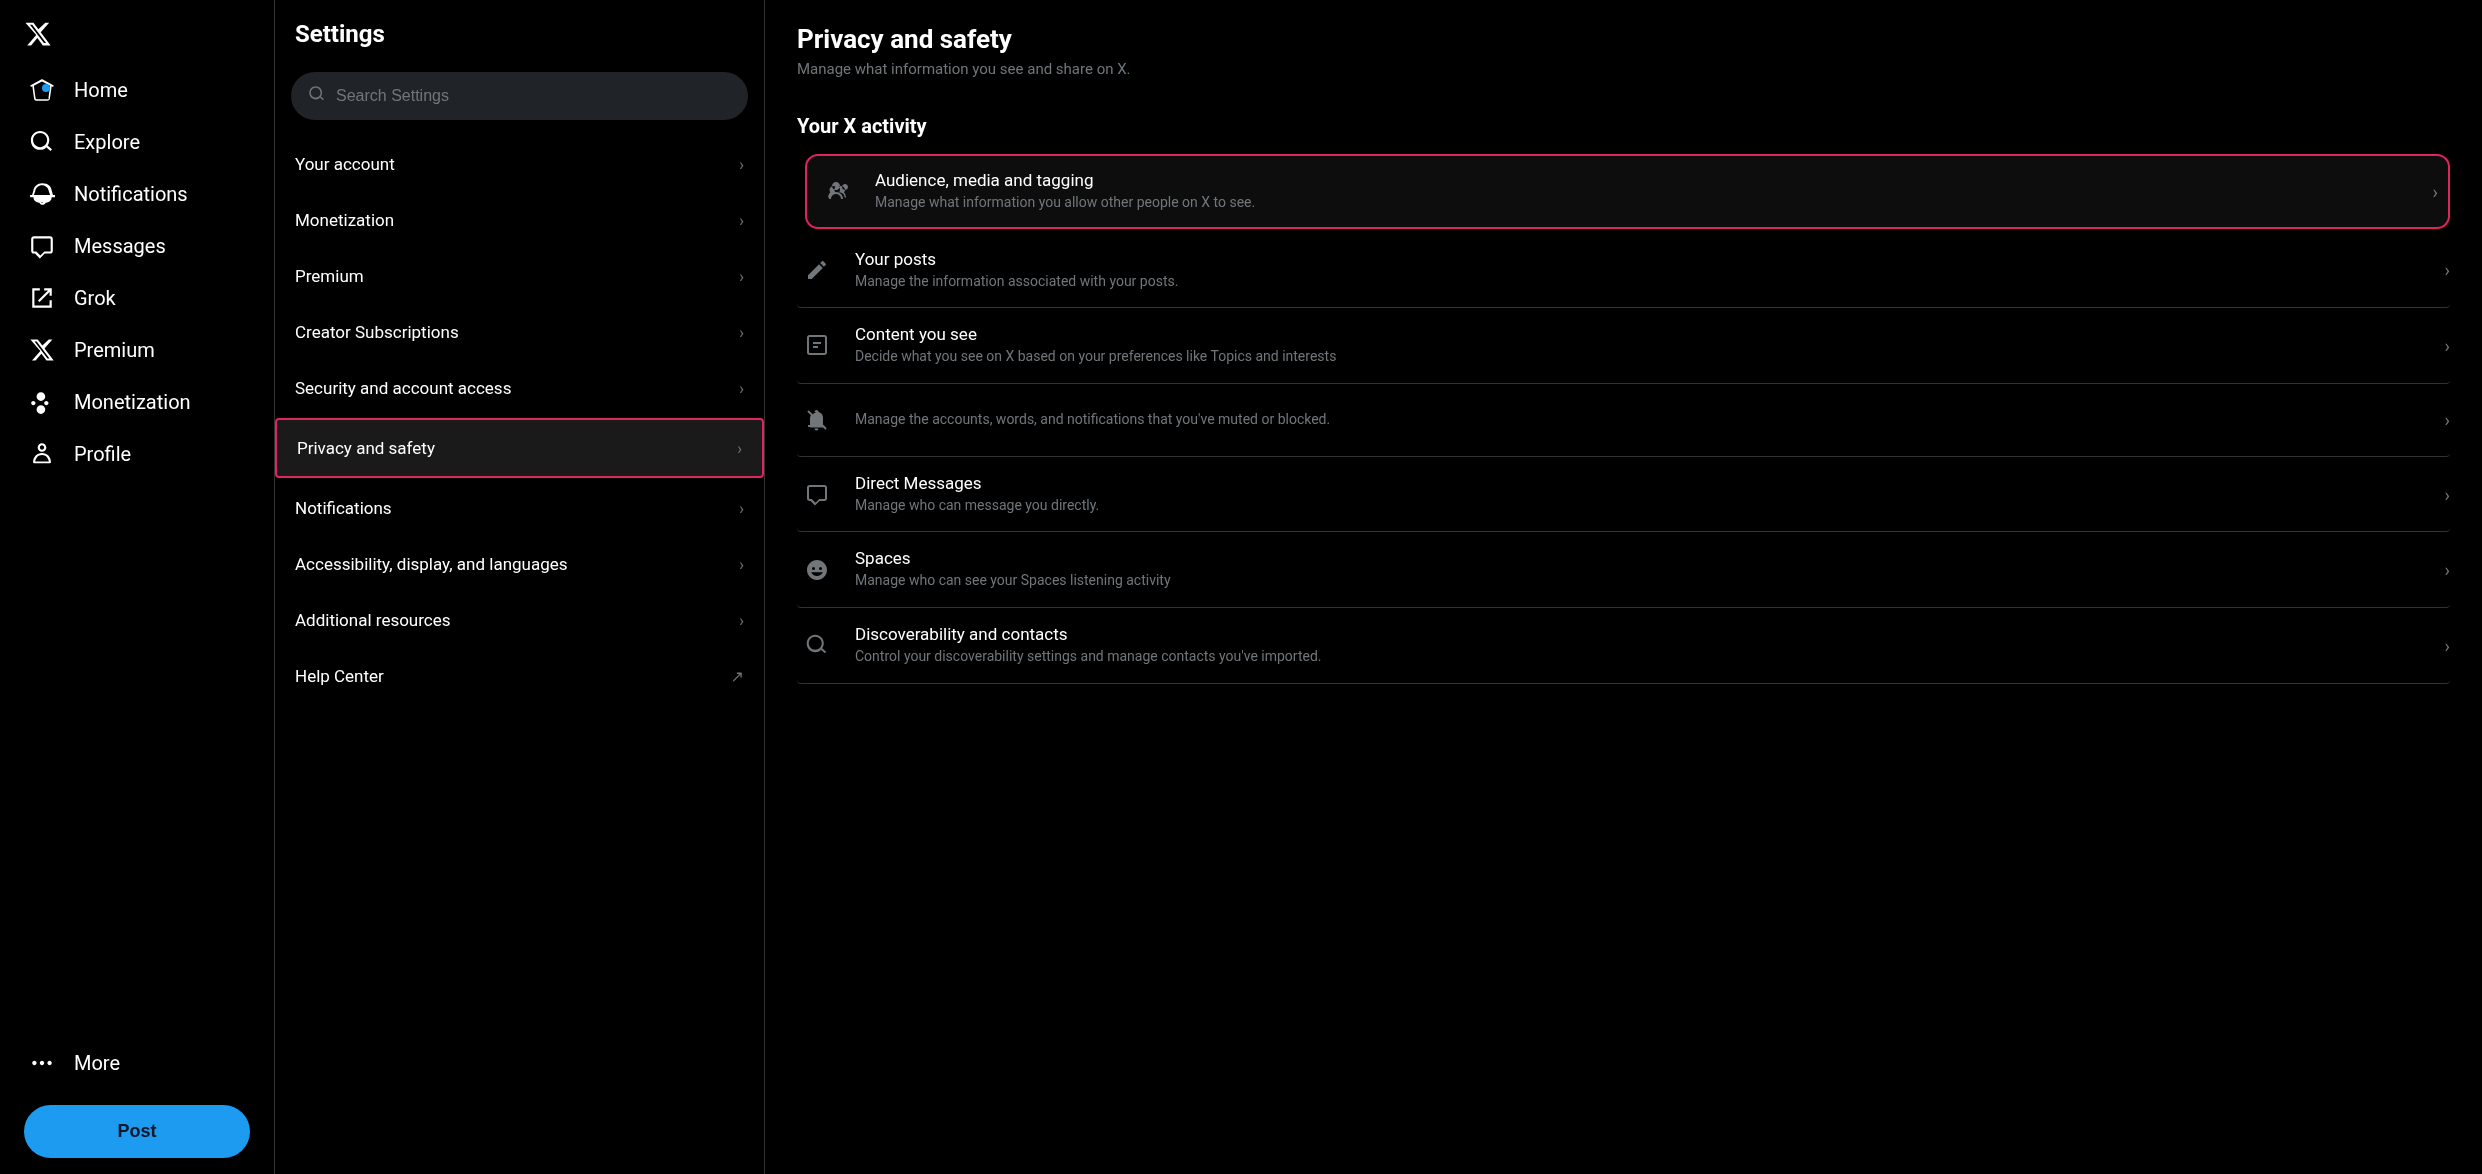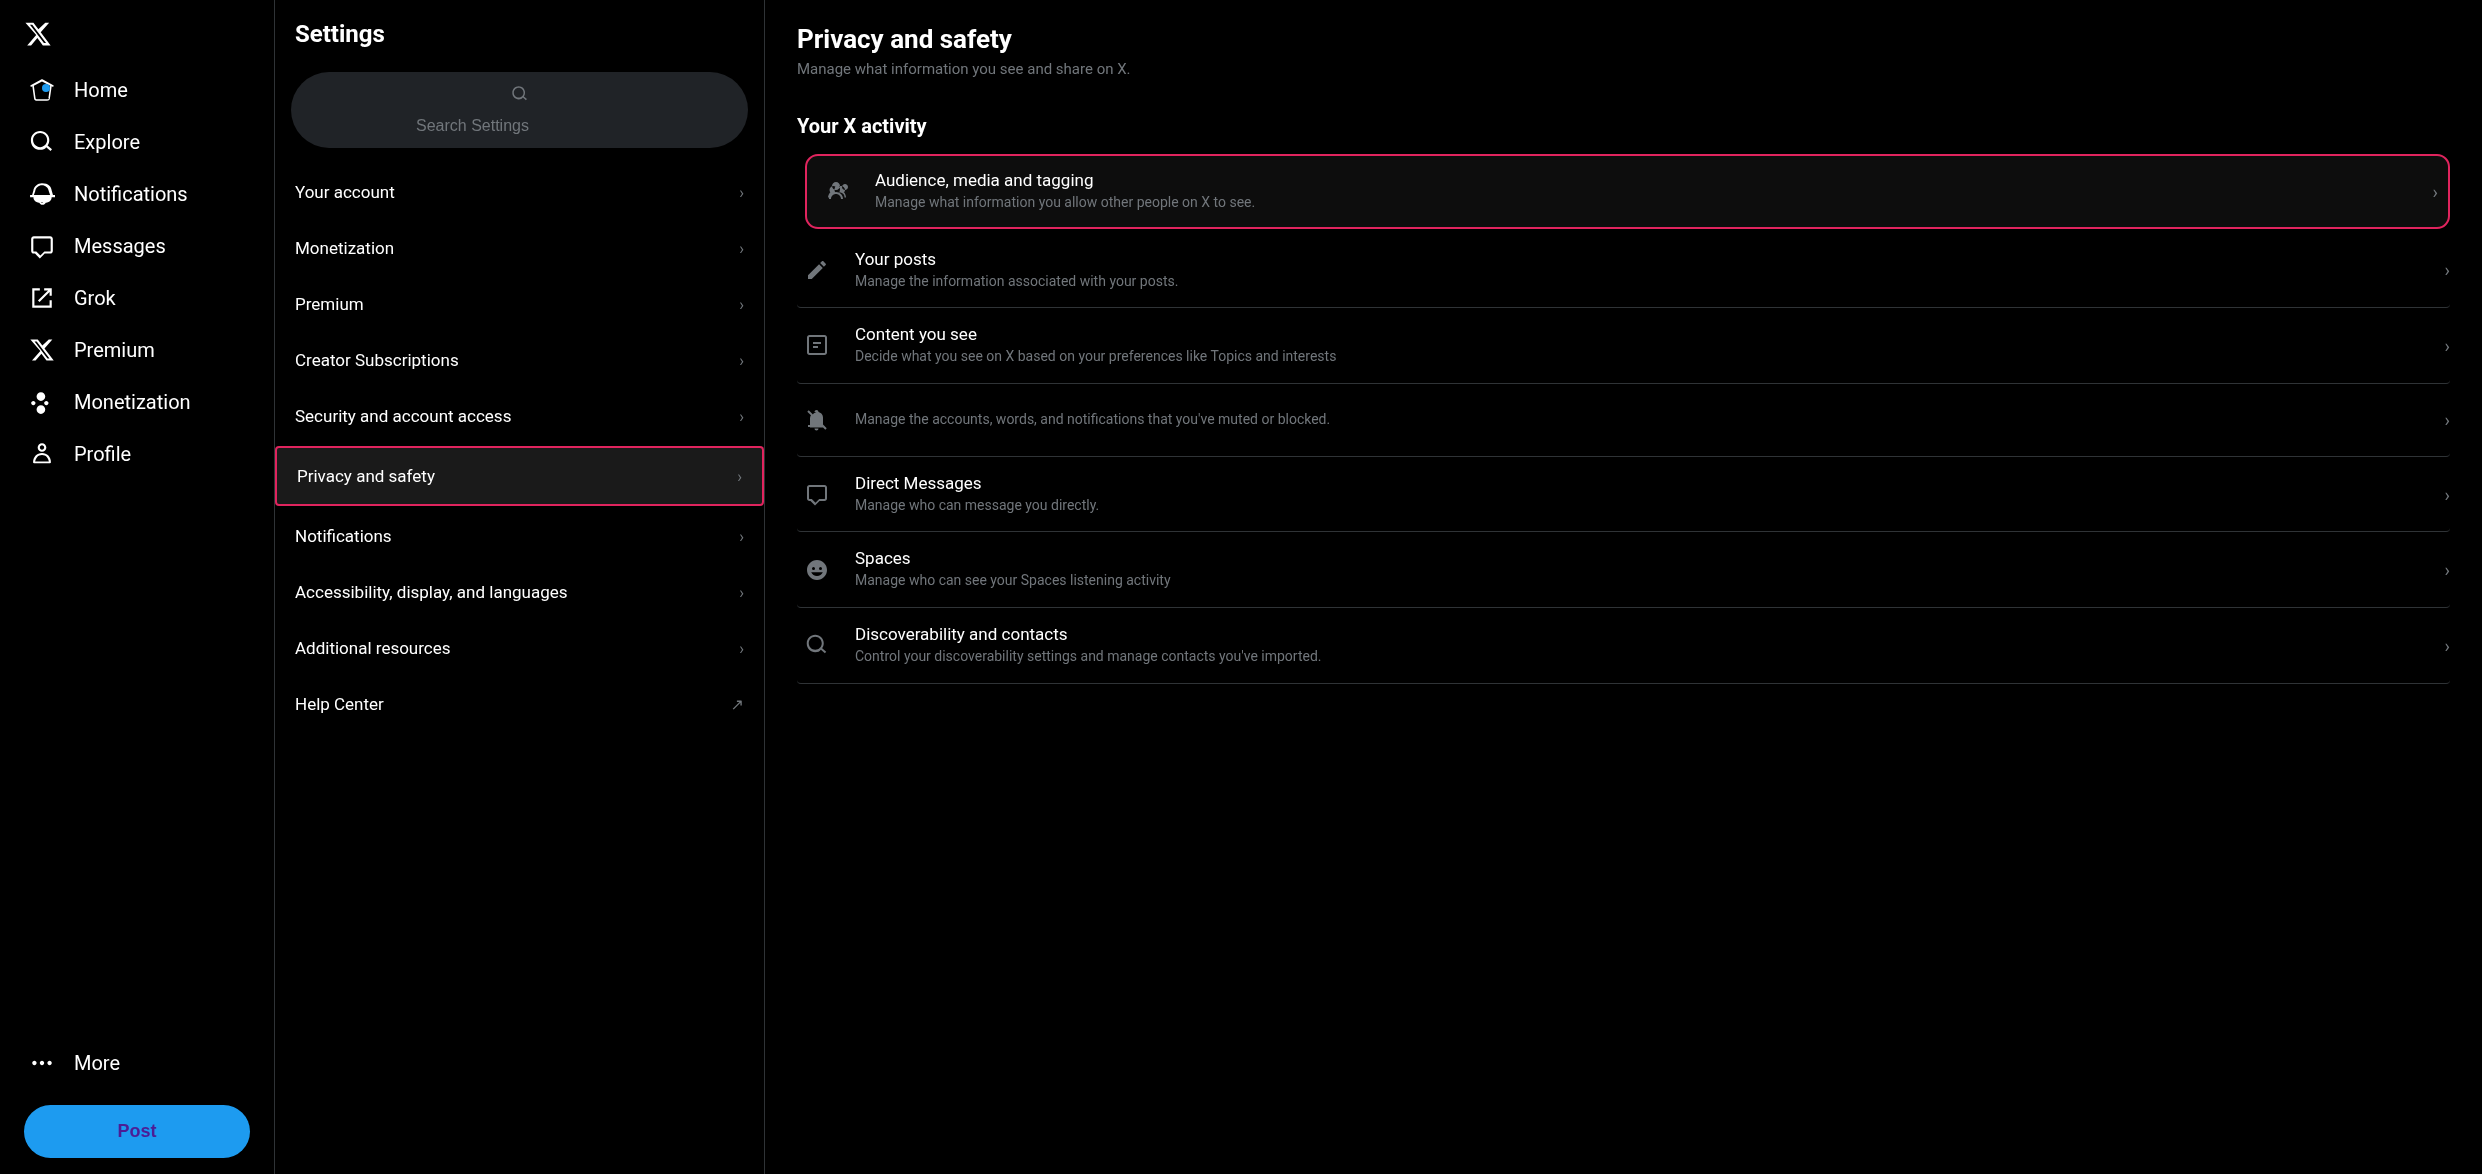--- a/index.html
+++ b/index.html
@@ -51,21 +51,21 @@
       height: 28px;
       display: flex;
       align-items: center;
       justify-content: center;
       flex-shrink: 0;
       font-size: 22px;
     }
     .sidebar-label { font-size: 20px; font-weight: 400; }
     .post-button {
       background: #1d9bf0;
-      color: #4c1d95;
+      color: #0f172a;
       border: none;
       border-radius: 9999px;
       padding: 16px 32px;
       font-size: 18px;
       font-weight: 700;
       cursor: pointer;
       margin: 16px 12px 8px 12px;
       width: calc(100% - 24px);
       transition: background 0.15s;
     }
@@ -101,21 +101,20 @@
     }
     .search-box {
       display: flex;
       align-items: center;
       background: #202327;
       border-radius: 9999px;
       padding: 12px 16px;
       gap: 10px;
       border: 1px solid transparent;
       transition: border-color 0.15s;
-      flex-direction: column;
     }
     .search-icon-wrap { color: #71767b; font-size: 18px; }
     .search-input {
       background: transparent;
       border: none;
       outline: none;
       color: #71767b;
       font-size: 16px;
       flex: 1;
     }

